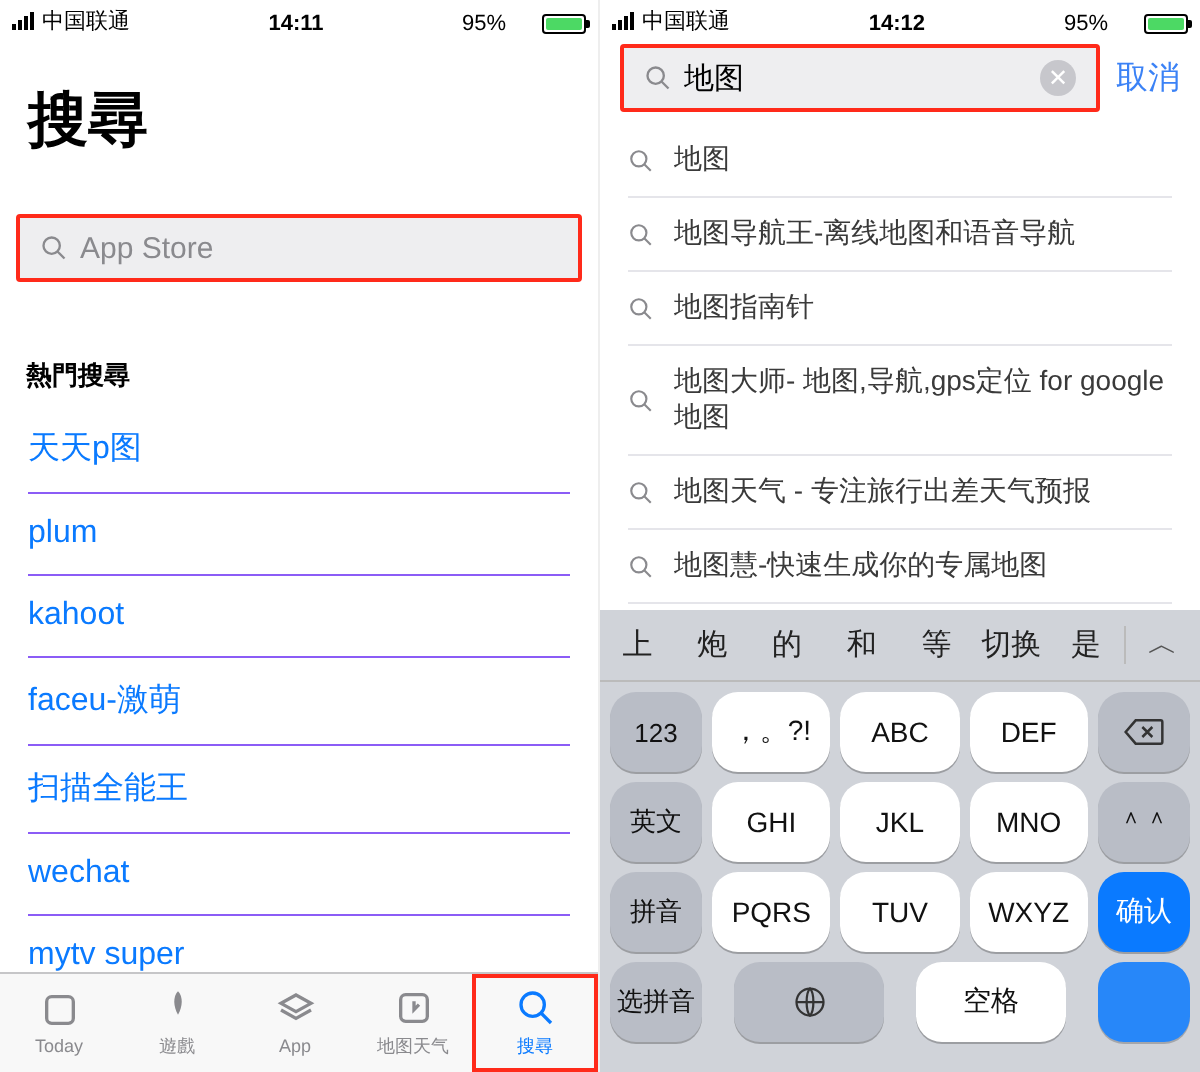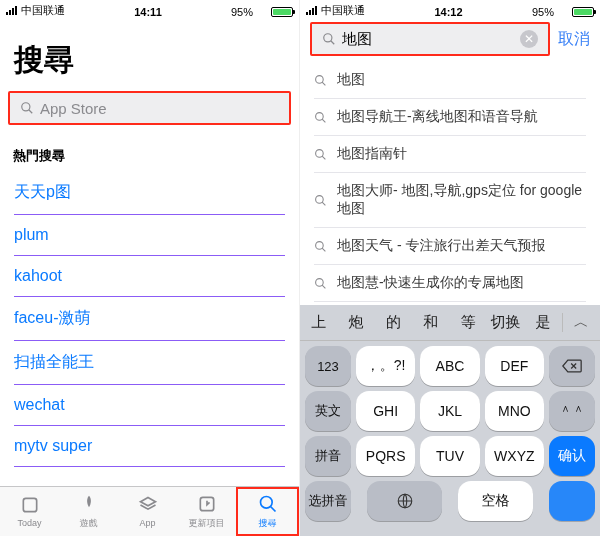--- a/index.html
+++ b/index.html
@@ -63,21 +63,21 @@
       </div>
     <div class="time">14:11</div>
     <div class="right">
         <span>95%</span>
         <span class="batt">
           <i></i>
         </span>
       </div>
   </div>
   <div class="title">搜尋</div>
-  <div class="searchbox hl-red" style="margin:0 8px">
+  <div class="searchbox hl-red" style="margin:16px 8px">
     <svg class="mag" viewBox="0 0 24 24">
         <circle class="icon-stroke" cx="10" cy="10" r="7"></circle>
         <line class="icon-stroke" x1="15" y1="15" x2="21" y2="21"></line>
       </svg>
     <span class="txt">App Store</span>
   </div>
   <div class="section-title">熱門搜尋</div>
   <div class="list">
     <div class="row">天天p图</div>
     <div class="row">plum</div>
@@ -104,21 +104,21 @@
         <svg viewBox="0 0 24 24">
           <path d="M12 3l9 5-9 5-9-5 9-5zm-9 9l9 5 9-5" fill="none" stroke="#8a8a8e" stroke-width="2"></path>
         </svg>
         <span>App</span>
       </div>
     <div class="tab">
         <svg viewBox="0 0 24 24">
           <rect x="4" y="4" width="16" height="16" rx="3" fill="none" stroke="#8a8a8e" stroke-width="2"></rect>
           <path d="M12 8v5l3-3" fill="none" stroke="#8a8a8e" stroke-width="2"></path>
         </svg>
-        <span>更新項目</span>
+        <span>地图天气</span>
       </div>
     <div class="tab active hl-red" style="border-radius:0">
         <svg viewBox="0 0 24 24">
           <circle cx="10" cy="10" r="7" fill="none" stroke="#0a7aff" stroke-width="2"></circle>
           <line x1="15" y1="15" x2="21" y2="21" stroke="#0a7aff" stroke-width="2"></line>
         </svg>
         <span>搜尋</span>
       </div>
   </div>
 </div>

